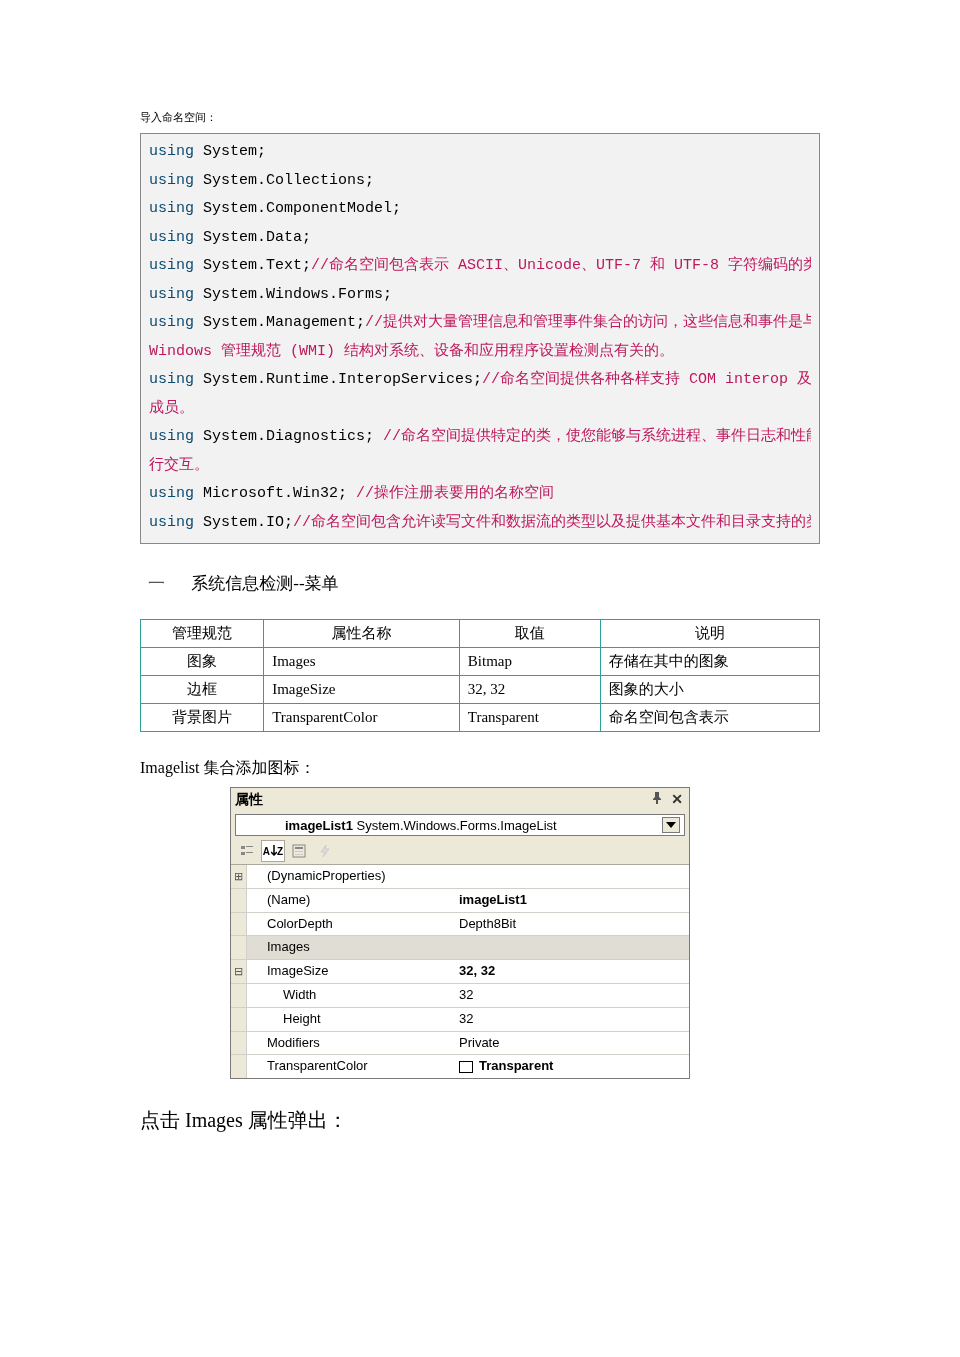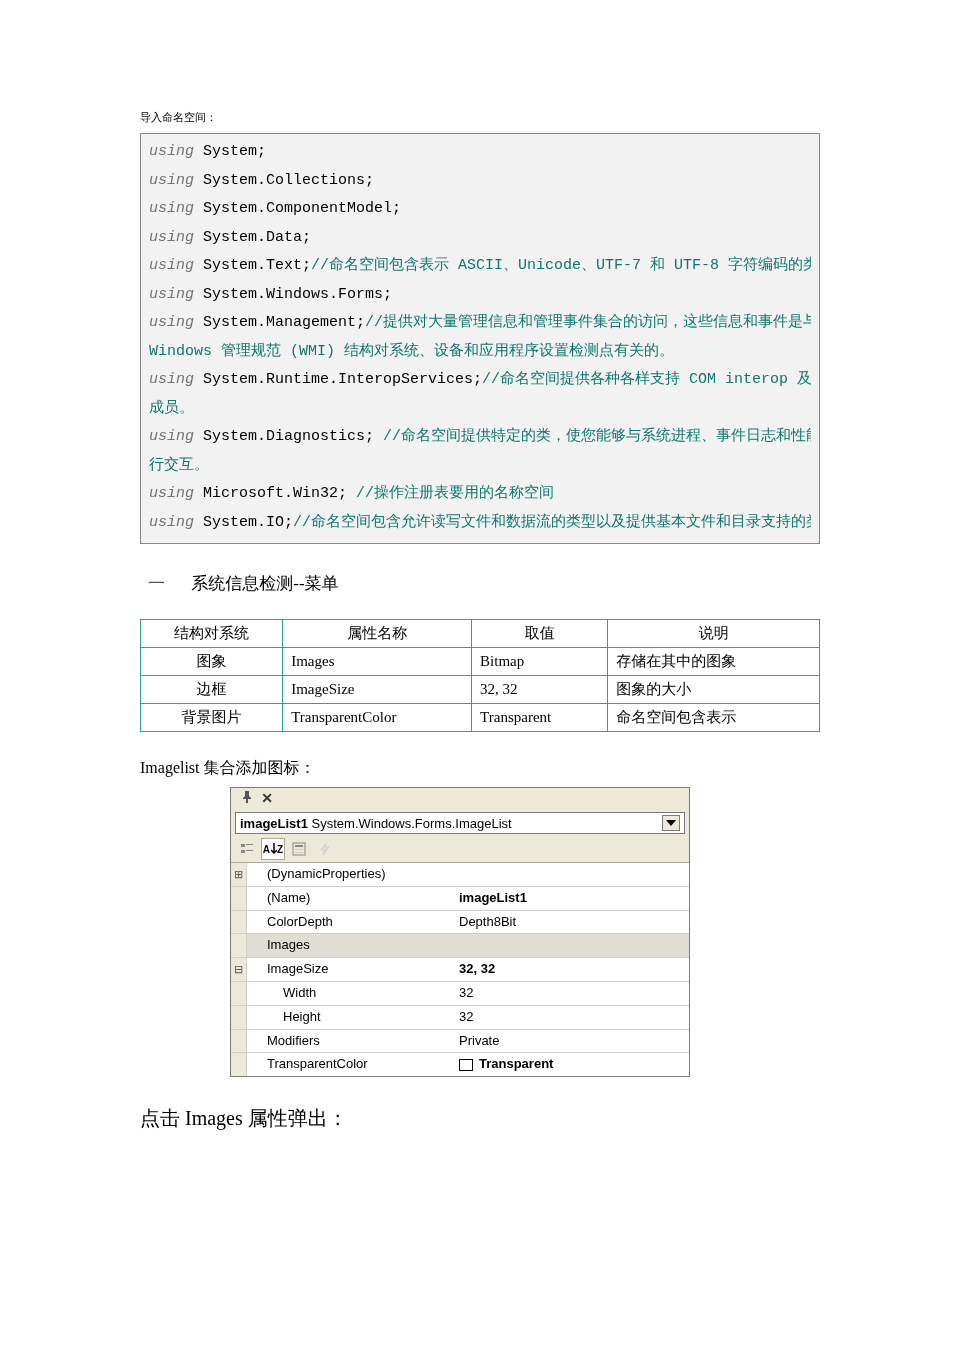--- a/index.html
+++ b/index.html
@@ -21,22 +21,22 @@
   }
   .code-block {
     border: 1px solid #888;
     background: #f2f2f2;
     padding: 4px 8px 6px 8px;
     font-family: "SimSun", "Courier New", monospace;
     font-size: 15px;
     line-height: 1.9;
   }
   .code-line { white-space: nowrap; overflow: hidden; }
-  .kw-using { color: #737373; font-style: italic; }
-  .comment { color: #0f766e; }
+  .kw-using { color: #0c4a6e; }
+  .comment { color: #be185d; }
   .section-title {
     margin: 28px 0 24px 8px;
     font-size: 17px;
   }
   .section-dash { display: inline-block; color: #555; margin-right: 22px; }
   .sub-heading {
     margin: 0 0 12px 30px;
     font-size: 16px;
   }
   table.prop-table {
@@ -80,21 +80,21 @@
   }
   .pw-combo {
     display: flex;
     margin: 2px 4px;
     border: 1px solid #7a7a7a;
     background: #fff;
     padding: 2px 4px;
     font-size: 13px;
     align-items: center;
   }
-  .pw-combo-text { flex: 1; }
+  .pw-combo-text { flex: 1; margin-left: 45px; }
   .pw-combo-text .bold { font-weight: bold; }
   .pw-combo-btn {
     width: 18px; height: 16px;
     background: #ece9d8;
     border: 1px solid #7a7a7a;
     display: flex; align-items: center; justify-content: center;
   }
   .pw-combo-btn svg { display: block; }
   .pw-toolbar {
     display: flex;
@@ -190,21 +190,21 @@
 
   <div class="section-title">
     <span class="section-dash">一</span>
     <span>系统信息检测--菜单</span>
   </div>
 
 
   <table class="prop-table">
     <thead>
         <tr id="pt-head">
-          <th>结构对系统</th>
+          <th>管理规范</th>
           <th>属性名称</th>
           <th>取值</th>
           <th>说明</th>
         </tr>
       </thead>
     <tbody id="pt-body">
         <tr>
           <td class="c1">图象</td>
           <td>Images</td>
           <td>Bitmap</td>
@@ -222,20 +222,21 @@
           <td>Transparent</td>
           <td>命名空间包含表示</td>
         </tr>
       </tbody>
   </table>
 
   <div class="sub-heading2">Imagelist 集合添加图标：</div>
 
   <div class="prop-window">
     <div class="pw-titlebar">
+      <span class="pw-title">属性</span>
       <span class="pw-titlebtn">
         <svg width="10" height="12" viewBox="0 0 10 12">
             <path d="M3 0h4v5l2 2v1H6v4H4V8H1V7l2-2V0z" fill="#555"></path>
           </svg>
       </span>
       <span class="pw-titlebtn">✕</span>
     </div>
     <div class="pw-combo">
       <span class="pw-combo-text">
         <span class="bold">imageList1</span><span> System.Windows.Forms.ImageList</span>

